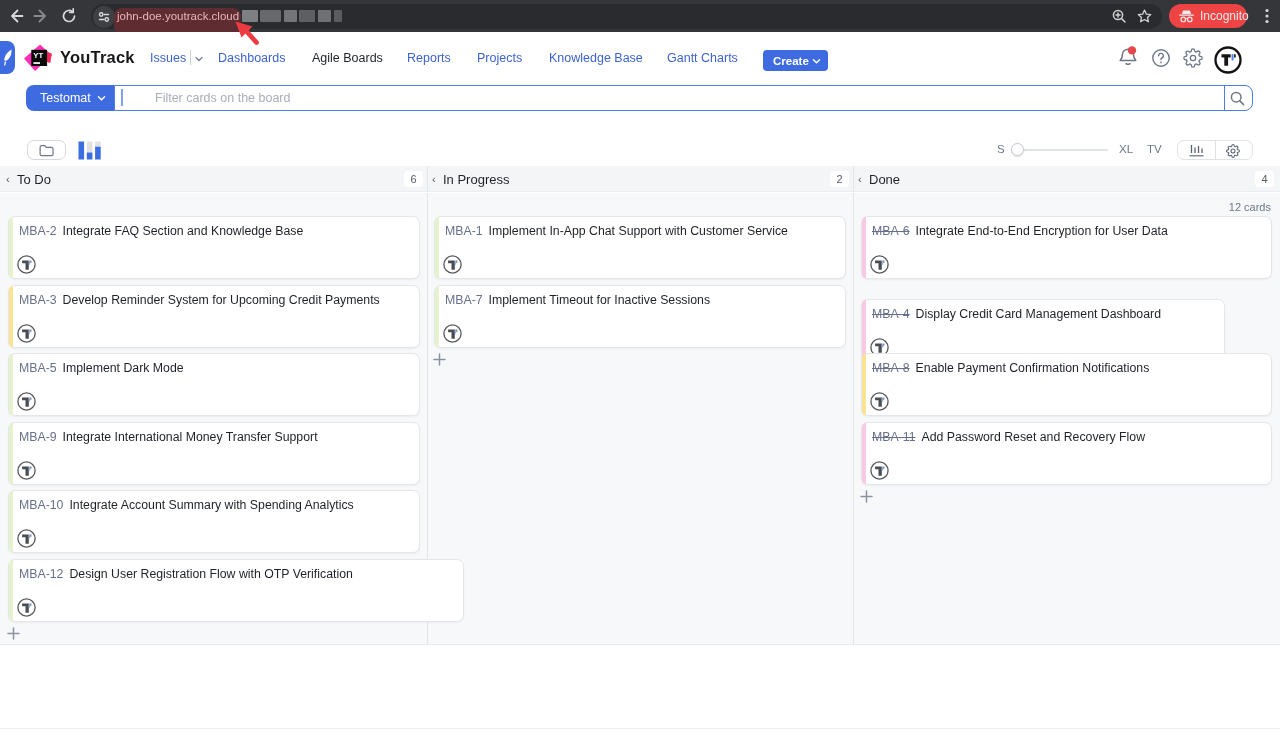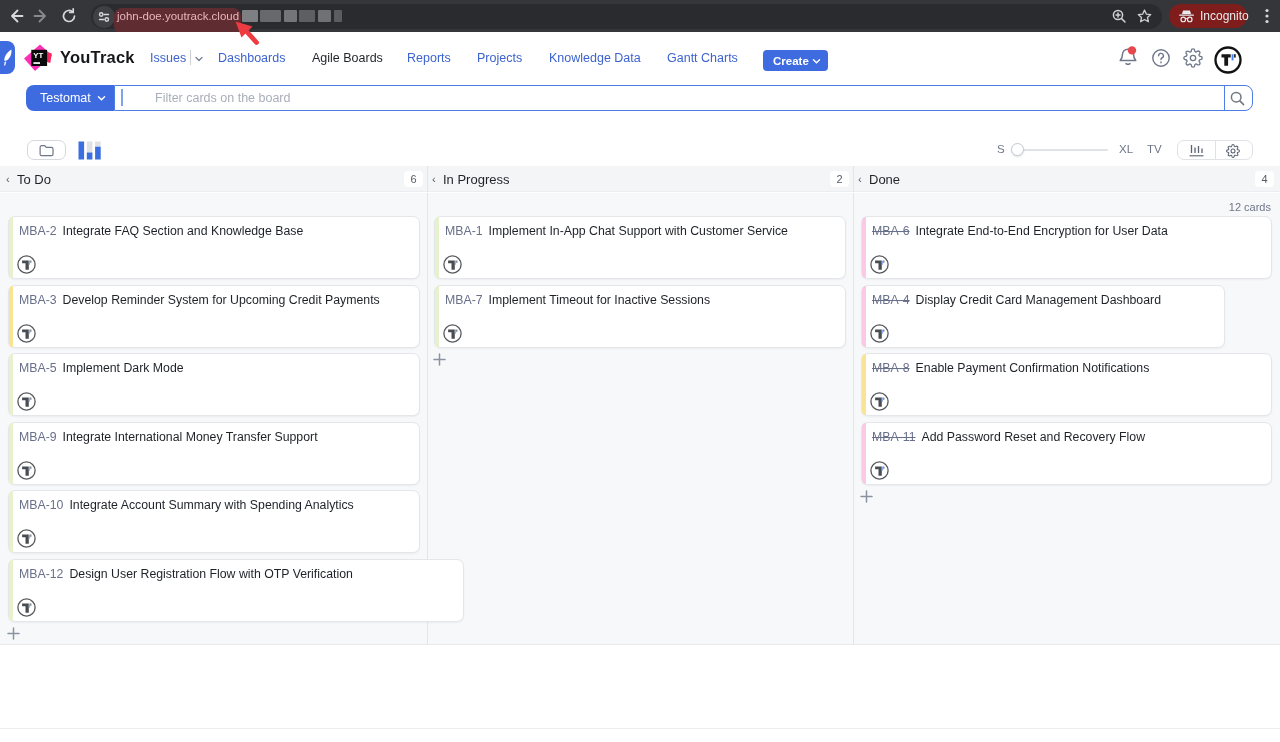--- a/index.html
+++ b/index.html
@@ -9,21 +9,21 @@
 .abs { position:absolute; }
 
 
 #chrome { position:absolute; left:0; top:0; width:1280px; height:32px; background:#35363a; }
 #omnibox { position:absolute; left:91px; top:4px; width:1071px; height:25px;
   background:#2a2b2e; border-radius:13px; }
 #sitebtn { position:absolute; left:2px; top:1.5px; width:22px; height:22px; border-radius:11px; background:#3e4044; }
 .urlhl { position:absolute; left:23px; top:4px; height:26px; background:#5e2c31; border-radius:8px;
   color:#eab6ba; font-size:11.5px; line-height:17px; padding:0 2px 0 3px; white-space:nowrap; }
 .blur { position:absolute; top:5.5px; height:12px; border-radius:1px; }
-#incogpill { position:absolute; left:1169px; top:4px; width:78px; height:24px; background:#7f1d1d;
+#incogpill { position:absolute; left:1169px; top:4px; width:78px; height:24px; background:#ef4444;
   border-radius:12px; color:#e9eaeb; font-size:12px; }
 #incogpill span { position:absolute; left:31px; top:5px; }
 
 
 #apphdr { position:absolute; left:0; top:32px; width:1280px; height:52px; background:#fff; }
 #sidetab { position:absolute; left:0px; top:9px; width:15px; height:33px; background:#3e6be0;
   border-radius:0 8px 8px 0; }
 #wordmark { position:absolute; left:60px; top:15.5px; font-size:16.5px; font-weight:bold; color:#17181a;
   letter-spacing:.2px; }
 .nav { position:absolute; top:19px; font-size:12.5px; color:#3c63cf; }
@@ -144,21 +144,21 @@
   <div id="wordmark">YouTrack</div>
   <div class="nav" style="left:150px">Issues</div>
   <div class="abs" style="left:190px;top:18px;width:1px;height:15px;background:#cdd1d7"></div>
   <svg class="abs" style="left:194px;top:23px" width="10" height="8" viewBox="0 0 10 8" fill="none" stroke="#7d8495" stroke-width="1.4" stroke-linecap="round">
         <path d="M2 2.5 L5 5.5 L8 2.5"></path>
       </svg>
   <div class="nav" style="left:218px">Dashboards</div>
   <div class="nav cur" style="left:312px">Agile Boards</div>
   <div class="nav" style="left:407px">Reports</div>
   <div class="nav" style="left:477px">Projects</div>
-  <div class="nav" style="left:549px">Knowledge Data</div>
+  <div class="nav" style="left:549px">Knowledge Base</div>
   <div class="nav" style="left:667px">Gantt Charts</div>
   <div id="createbtn">
         <span>Create</span>
     <svg class="abs" style="left:49px;top:7.5px" width="9" height="7" viewBox="0 0 10 8" fill="none" stroke="#fff" stroke-width="1.6" stroke-linecap="round">
           <path d="M1.5 2 L5 5.5 L8.5 2"></path>
         </svg>
   </div>
   <svg class="abs" style="left:1118px;top:14px" width="20" height="22" viewBox="0 0 20 22" fill="none">
         <path d="M10 3.2 a5.6 5.6 0 0 0 -5.6 5.6 c0 3.4 -1.6 5 -2.2 5.8 h15.6 c-.6 -.8 -2.2 -2.4 -2.2 -5.8 a5.6 5.6 0 0 0 -5.6 -5.6 z" stroke="#6e7689" stroke-width="1.5" stroke-linejoin="round"></path>
         <path d="M8 17.6 q2 1.4 4 0" stroke="#6e7689" stroke-width="1.5" stroke-linecap="round"></path>
@@ -332,21 +332,21 @@
 <div class="card done" style="left:861px;top:216px;width:411px">
       <div class="strip p"></div>
       <div class="crow"><span class="cid">MBA-6</span><span class="cti">Integrate End-to-End Encryption for User Data</span></div>
       <svg class="cav" width="19" height="19" viewBox="0 0 19 19">
         <circle cx="9.5" cy="9.5" r="8.6" fill="#fff" stroke="#54575b" stroke-width="1.3"></circle>
         <path d="M5.1 5.5 H11.8 V14.8 H8.5 V8.3 H5.1 Z" fill="#4a4d50"></path>
         <rect x="11.8" y="5.5" width="1.3" height="4.2" fill="#8db0f2"></rect>
         <rect x="13.4" y="5.5" width="0.9" height="2.3" fill="#4a4d50"></rect>
       </svg>
     </div>
-<div class="card done" style="left:861px;top:285px;width:364px">
+<div class="card done" style="left:861px;top:299px;width:364px">
       <div class="strip p"></div>
       <div class="crow"><span class="cid">MBA-4</span><span class="cti">Display Credit Card Management Dashboard</span></div>
       <svg class="cav" width="19" height="19" viewBox="0 0 19 19">
         <circle cx="9.5" cy="9.5" r="8.6" fill="#fff" stroke="#54575b" stroke-width="1.3"></circle>
         <path d="M5.1 5.5 H11.8 V14.8 H8.5 V8.3 H5.1 Z" fill="#4a4d50"></path>
         <rect x="11.8" y="5.5" width="1.3" height="4.2" fill="#8db0f2"></rect>
         <rect x="13.4" y="5.5" width="0.9" height="2.3" fill="#4a4d50"></rect>
       </svg>
     </div>
 <div class="card done" style="left:861px;top:353px;width:411px">

